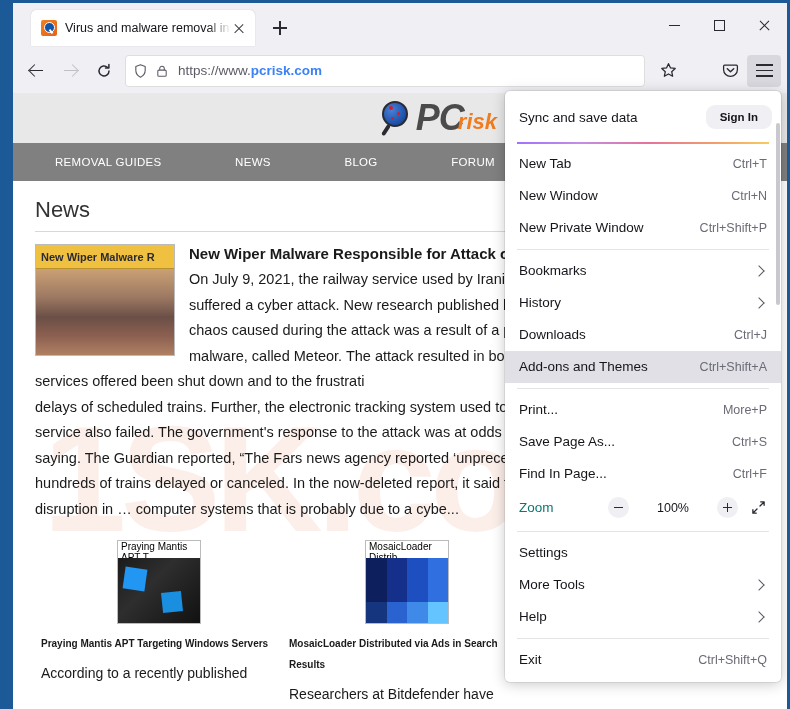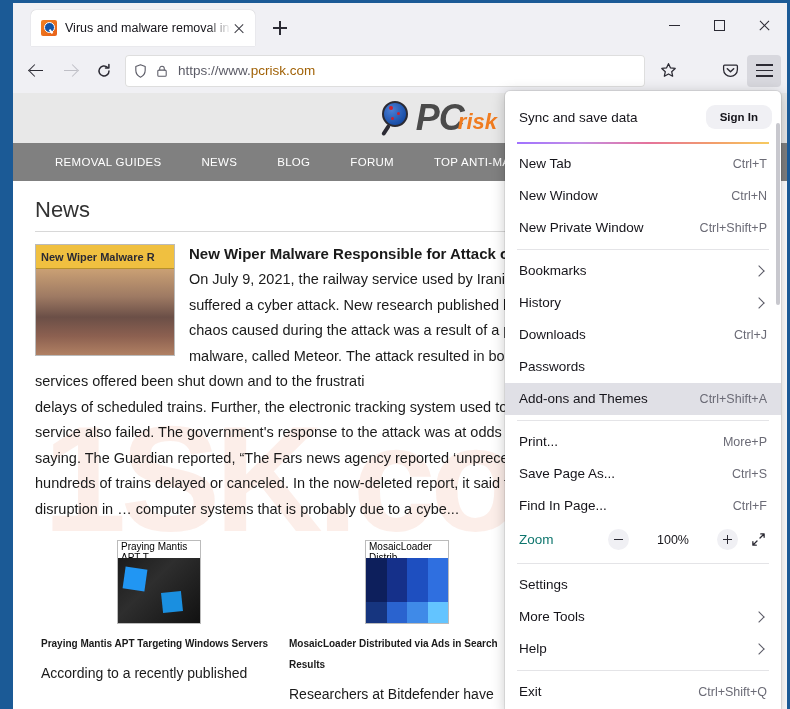--- a/index.html
+++ b/index.html
@@ -114,21 +114,21 @@
     flex:1; height:32px; margin:0 6px 0 4px;
     background:#ffffff; border-radius:4px;
     display:flex;align-items:center;padding:0 8px;
     box-shadow:inset 0 0 0 1px #dedede;
   }
   .shield{width:15px;height:16px;flex:0 0 15px;margin-right:7px;}
   .lock{width:14px;height:16px;flex:0 0 14px;margin-right:9px;}
   #url{
     font-size:13.5px;color:#5b5b66;white-space:nowrap;overflow:hidden;flex:1;
   }
-  #url b{color:#a16207;font-weight:400;}
+  #url b{color:#3b82f6;font-weight:700;}
   .star{width:17px;height:17px;}
   #star-btn{margin-right:2px;}
   .pocket{width:17px;height:17px;}
   #menu-btn{
     background:#d8d8de;border-radius:4px;
   }
   .hamburger{width:17px;height:13px;position:relative;}
   .hamburger span{position:absolute;left:0;width:17px;height:1.5px;background:#2b2a33;}
   .hamburger span:nth-child(1){top:0;}
   .hamburger span:nth-child(2){top:5.7px;}
@@ -164,21 +164,21 @@
   #logo-pc{
     font:italic 900 36px/34px "Liberation Sans",sans-serif;
     color:#4b4b4b;letter-spacing:-1px;
   }
   #logo-risk{
     font:italic 900 22px/22px "Liberation Sans",sans-serif;
     color:#f07c20;margin-left:-6px;align-self:flex-end;margin-bottom:4px;
   }
   #site-nav{
     height:38px;background:#808080;display:flex;align-items:center;
-    padding-left:22px;gap:0;
+    padding-left:22px;gap:8px;justify-content:space-between;
   }
   #site-nav a{
     color:#fff;font-size:11.5px;letter-spacing:.3px;text-decoration:none;
     padding:0 20px;white-space:nowrap;
   }
   #news-sec{padding:16px 22px 0 22px;position:relative;}
   #news-h{font-size:22px;color:#333;font-weight:400;padding-bottom:8px;}
   #news-rule{height:1px;background:#d8d8d8;margin-bottom:12px;}
   #article{position:relative;}
   .thumb{
@@ -459,23 +459,20 @@
       <span class="chev"></span>
     </div>
     <div class="mi">
       <span class="lbl">History</span>
       <span class="chev"></span>
     </div>
     <div class="mi">
       <span class="lbl">Downloads</span>
       <span class="acc">Ctrl+J</span>
     </div>
-    <div class="mi">
-      <span class="lbl">Passwords</span>
-    </div>
     <div class="mi sel">
       <span class="lbl">Add-ons and Themes</span>
       <span class="acc">Ctrl+Shift+A</span>
     </div>
 
     <div class="sep"></div>
 
     <div class="mi">
       <span class="lbl">Print...</span>
       <span class="acc">More+P</span>

